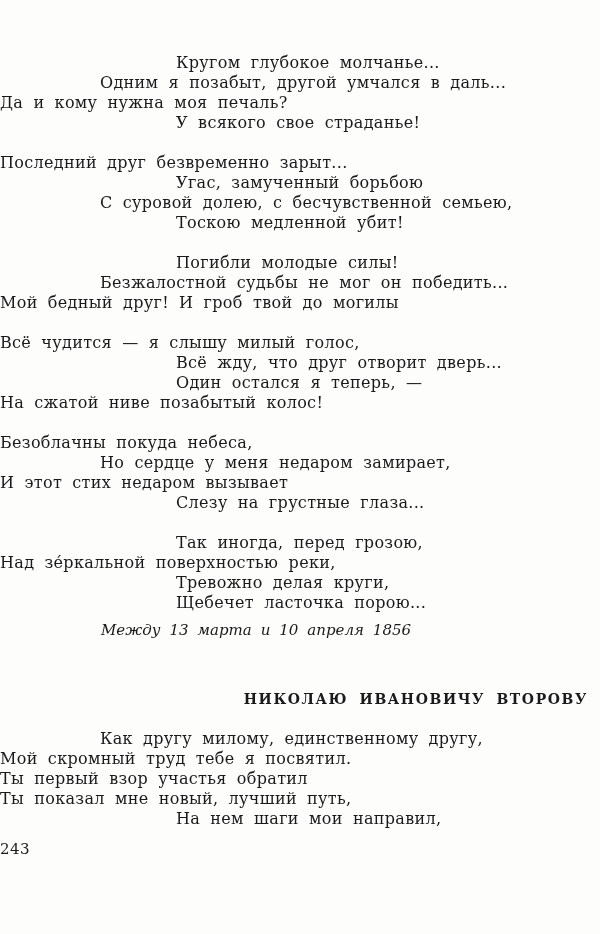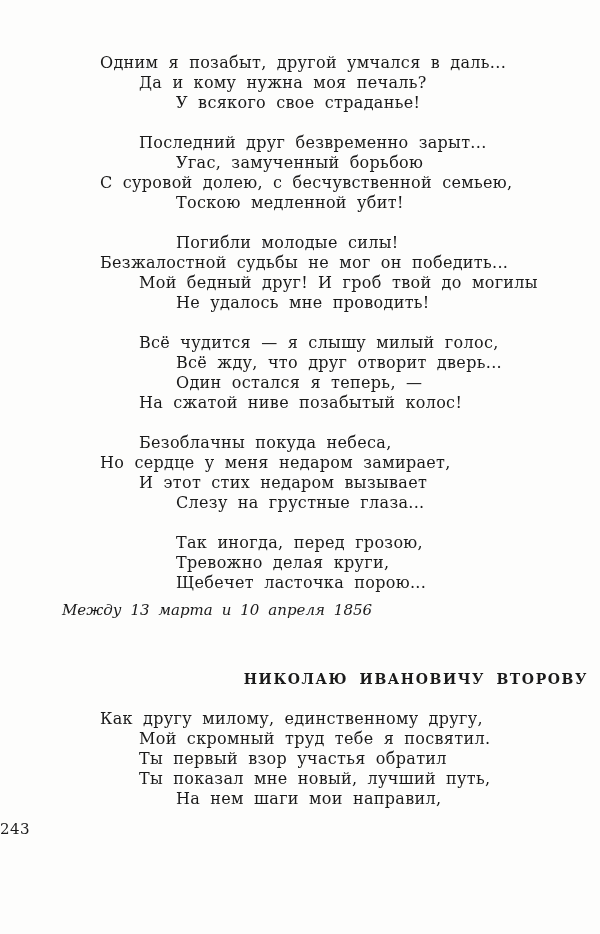--- a/index.html
+++ b/index.html
@@ -19,26 +19,26 @@
     font-family: "DejaVu Serif", "Liberation Serif", serif;
   }
   .line {
     font-size: 16px;
     line-height: 20px;
     white-space: nowrap;
     word-spacing: 0.30em;
     letter-spacing: 0.02em;
   }
   .line[data-indent="0"] { padding-left: 100px; }
-  .line[data-indent="1"] { padding-left: 139px; }
+  .line[data-indent="1"] { }
   .line[data-indent="2"] { padding-left: 176px; }
   .stanza + .stanza { margin-top: 20px; }
   .poem-date {
     margin-top: 7px;
-    padding-left: 62px;
+    padding-left: 101px;
     font-style: italic;
     font-size: 15px;
     line-height: 20px;
     word-spacing: 0.28em;
   }
   .poem2-title {
     margin-top: 49px;
     width: 588px;
     text-align: right;
     font-weight: bold;
@@ -56,50 +56,51 @@
     letter-spacing: 0.5px;
   }
 </style>
 </head>
 <body>
 
 <div class="page">
 
   <div>
     <div class="stanza">
+      <div class="line" data-indent="2">Кругом глубокое молчанье...</div>
       <div class="line" data-indent="0">Одним я позабыт, другой умчался в даль...</div>
       <div class="line" data-indent="1">Да и кому нужна моя печаль?</div>
       <div class="line" data-indent="2">У всякого свое страданье!</div>
     </div>
     <div class="stanza">
       <div class="line" data-indent="1">Последний друг безвременно зарыт...</div>
       <div class="line" data-indent="2">Угас, замученный борьбою</div>
       <div class="line" data-indent="0">С суровой долею, с бесчувственной семьею,</div>
       <div class="line" data-indent="2">Тоскою медленной убит!</div>
     </div>
     <div class="stanza">
       <div class="line" data-indent="2">Погибли молодые силы!</div>
       <div class="line" data-indent="0">Безжалостной судьбы не мог он победить...</div>
       <div class="line" data-indent="1">Мой бедный друг! И гроб твой до могилы</div>
-      <div class="line" data-indent="2">Не удалось мне проводить!</div>
     </div>
     <div class="stanza">
       <div class="line" data-indent="1">Всё чудится — я слышу милый голос,</div>
       <div class="line" data-indent="2">Всё жду, что друг отворит дверь...</div>
       <div class="line" data-indent="2">Один остался я теперь, —</div>
       <div class="line" data-indent="1">На сжатой ниве позабытый колос!</div>
     </div>
     <div class="stanza">
       <div class="line" data-indent="1">Безоблачны покуда небеса,</div>
       <div class="line" data-indent="0">Но сердце у меня недаром замирает,</div>
       <div class="line" data-indent="1">И этот стих недаром вызывает</div>
       <div class="line" data-indent="2">Слезу на грустные глаза...</div>
     </div>
     <div class="stanza">
       <div class="line" data-indent="2">Так иногда, перед грозою,</div>
+      <div class="line" data-indent="1">Над зе́ркальной поверхностью реки,</div>
       <div class="line" data-indent="2">Тревожно делая круги,</div>
       <div class="line" data-indent="2">Щебечет ласточка порою...</div>
     </div>
     <div class="poem-date">Между 13 марта и 10 апреля 1856</div>
   </div>
 
   <div>
     <div class="poem2-title">НИКОЛАЮ ИВАНОВИЧУ ВТОРОВУ</div>
     <div class="poem2-body">
       <div class="line" data-indent="0">Как другу милому, единственному другу,</div>

